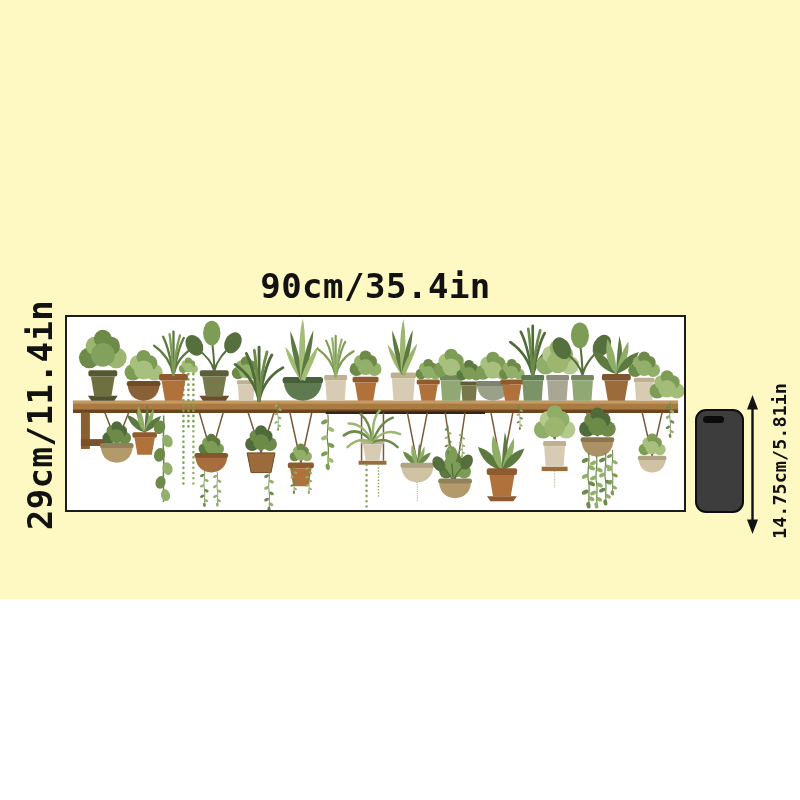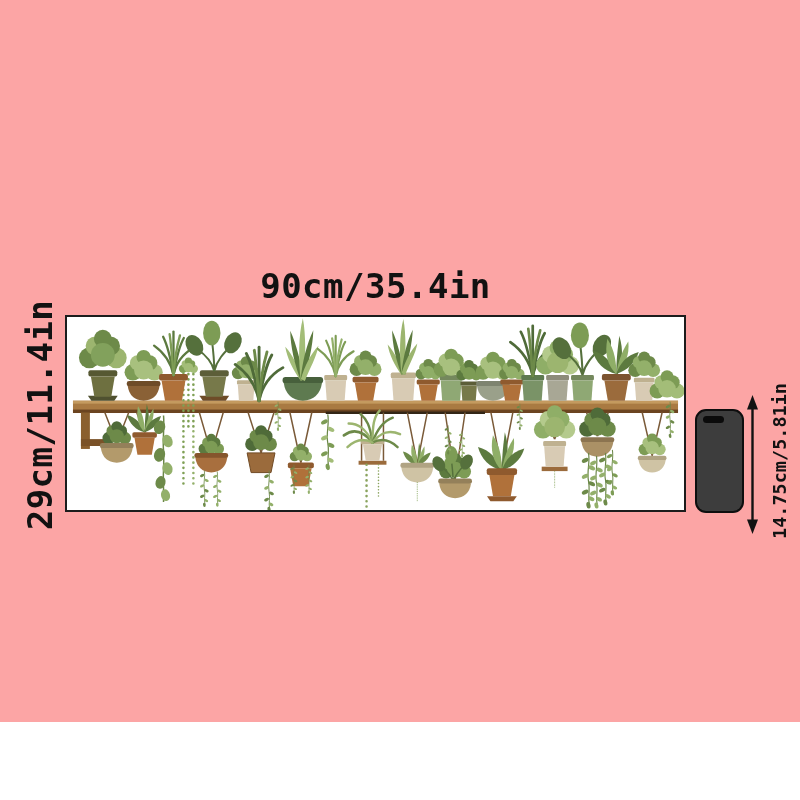--- a/index.html
+++ b/index.html
@@ -1,17 +1,17 @@
 <!DOCTYPE html>
 <html><head>
 <meta charset="utf-8">
 <style>
   html,body{margin:0;padding:0;}
   body{width:800px;height:800px;background:#ffffff;font-family:"DejaVu Sans Mono",monospace;}
-  .canvas{position:relative;width:800px;height:722px;background:#fca5a5;overflow:hidden;}
+  .canvas{position:relative;width:800px;height:599px;background:#fef9c3;overflow:hidden;}
   .dim{color:#121212;font-weight:bold;}
   .top-label{position:absolute;left:65px;top:266px;width:621px;text-align:center;font-size:34px;letter-spacing:.5px;}
   .left-label{position:absolute;left:40px;top:415px;transform:translate(-50%,-50%) rotate(-90deg);font-size:34px;letter-spacing:.5px;white-space:nowrap;}
   .right-label{position:absolute;left:779px;top:461px;transform:translate(-50%,-50%) rotate(-90deg);font-size:18.5px;white-space:nowrap;}
   .art-box{position:absolute;left:65px;top:315px;width:621px;height:197px;border:2px solid #1c1c1c;box-sizing:border-box;background:#fff;}
   .art-box svg{display:block;width:100%;height:100%;}
   .phone{position:absolute;left:695px;top:409px;width:49px;height:104px;background:#3d3d3d;border:2.5px solid #0e0e0e;border-radius:11px;box-sizing:border-box;}
   .phone-cam{position:absolute;left:6px;top:5px;width:21px;height:7px;border-radius:4px;background:#0b0b0b;}
   .v-arrow{position:absolute;left:744px;top:394px;width:17px;height:141px;}
 </style>

